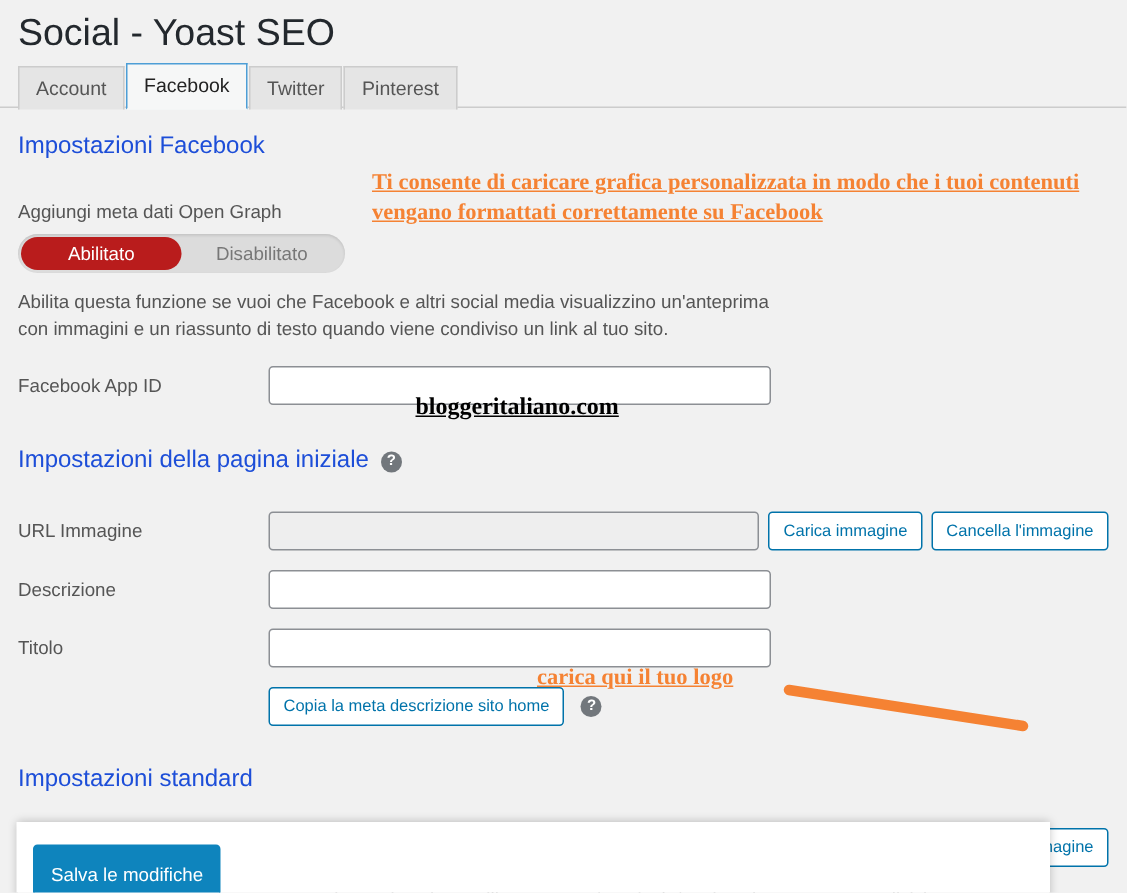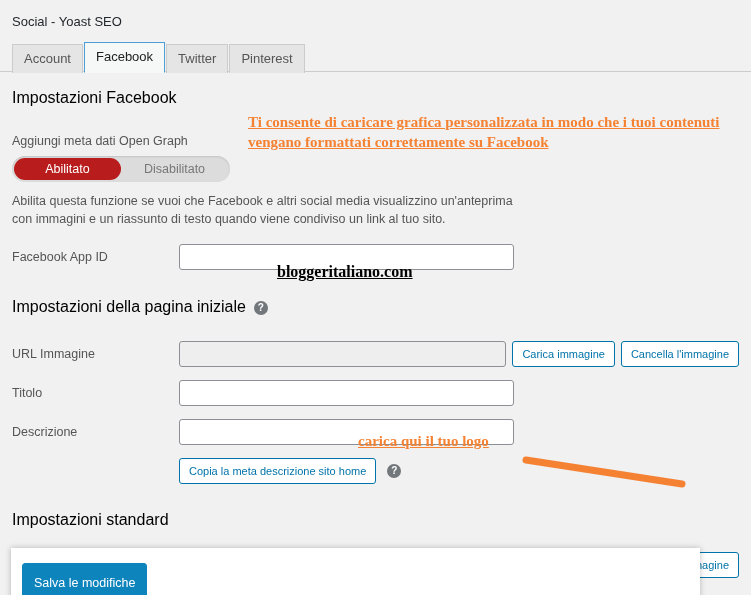--- a/index.html
+++ b/index.html
@@ -11,21 +11,21 @@
     height: 595px;
     background: #f1f1f1;
     font-family: "Liberation Sans", sans-serif;
     color: #444;
     overflow: hidden;
     position: relative;
   }
 
   
   #page-title {
-    font-size: 13px;
+    font-size: 25px;
     font-weight: 400;
     color: #23282d;
     margin: 0;
     padding: 8px 0 0 12px;
     line-height: 28px;
   }
 
   
   #tab-bar {
     position: relative;
@@ -69,21 +69,21 @@
   }
 
   
   #content {
     padding: 0 12px;
     position: relative;
   }
   h2.section-title {
     font-size: 16px;
     font-weight: 400;
-    color: #000000;
+    color: #1d4ed8;
     margin: 16px 0 14px 0;
     line-height: 20px;
     display: inline-block;
   }
   .para {
     font-size: 12.5px;
     line-height: 18px;
     color: #555;
     margin: 0 0 6px 0;
     max-width: 520px;
@@ -206,21 +206,21 @@
   #annot-facebook {
     left: 248px;
     top: 112px;
     font-size: 15px;
     line-height: 20px;
     white-space: normal;
     width: 480px;
   }
   #annot-logo {
     left: 358px;
-    top: 433px;
+    top: 444px;
     font-size: 15px;
   }
   #annot-domain {
     position: absolute;
     left: 277px;
     top: 263px;
     color: #000;
     font-family: "Liberation Serif", serif;
     font-weight: bold;
     font-size: 16px;
@@ -301,26 +301,26 @@
   <h2 class="section-title" style="margin-top:14px;">Impostazioni della pagina iniziale</h2><span class="help-icon">?</span>
 
   <div class="field-row" style="margin-top:10px;">
     <div class="field-label">URL Immagine</div>
     <input class="txt readonly" type="text" readonly="" value="" style="">
     <button class="btn-outline">Carica immagine</button>
     <button class="btn-outline">Cancella l'immagine</button>
   </div>
 
   <div class="field-row">
+    <div class="field-label">Descrizione</div>
+    <input class="txt" type="text" value="" style="">
+  </div>
+
+  <div class="field-row">
     <div class="field-label">Titolo</div>
-    <input class="txt" type="text" value="" style="">
-  </div>
-
-  <div class="field-row">
-    <div class="field-label">Descrizione</div>
     <input class="txt" type="text" value="" style="">
   </div>
 
   <div class="btn-row">
     <button class="btn-outline">Copia la meta descrizione sito home</button>
     <span class="help-icon inline-after-btn">?</span>
   </div>
 
   
   <h2 class="section-title" style="margin-top:26px;">Impostazioni standard</h2>

